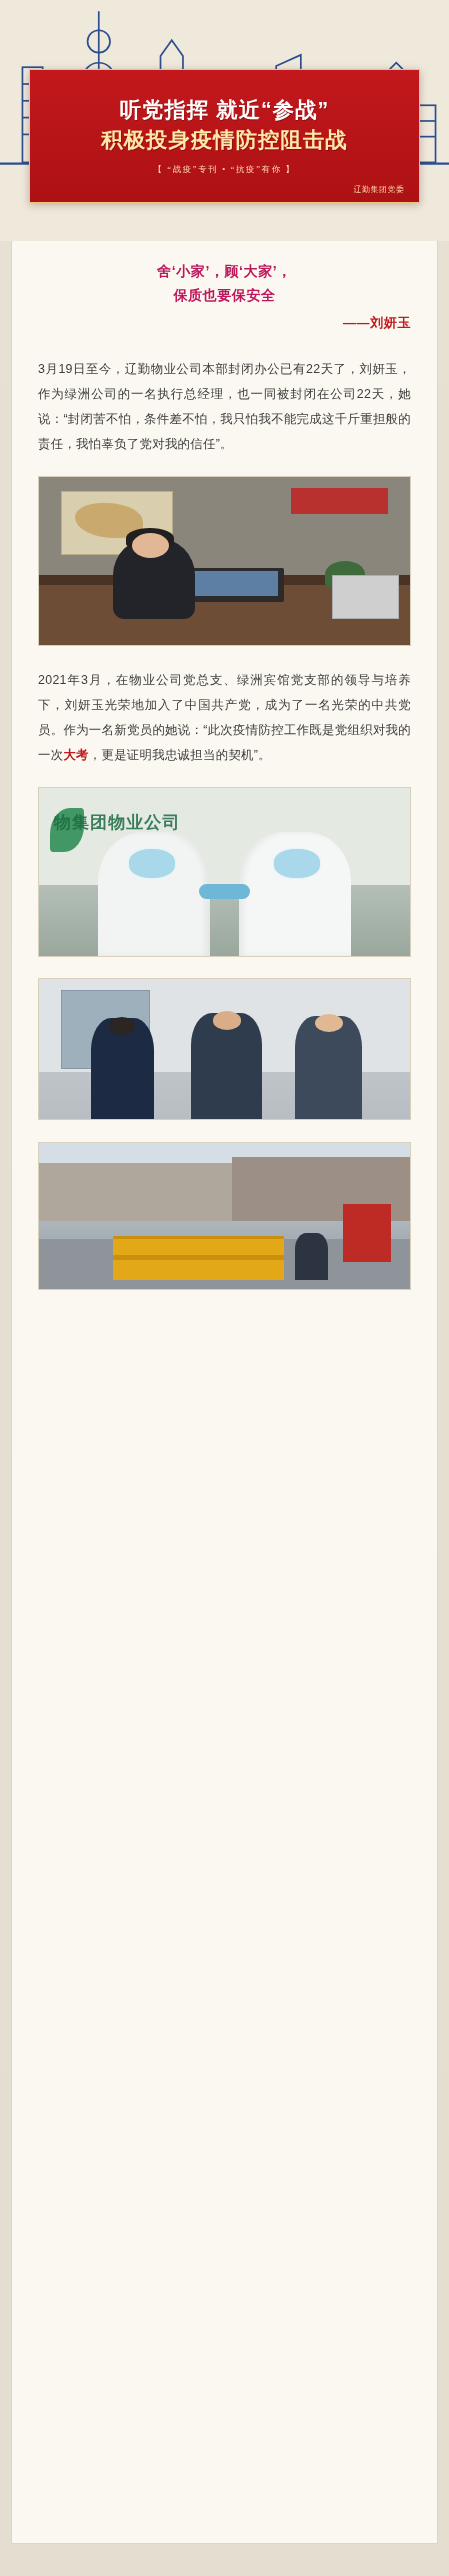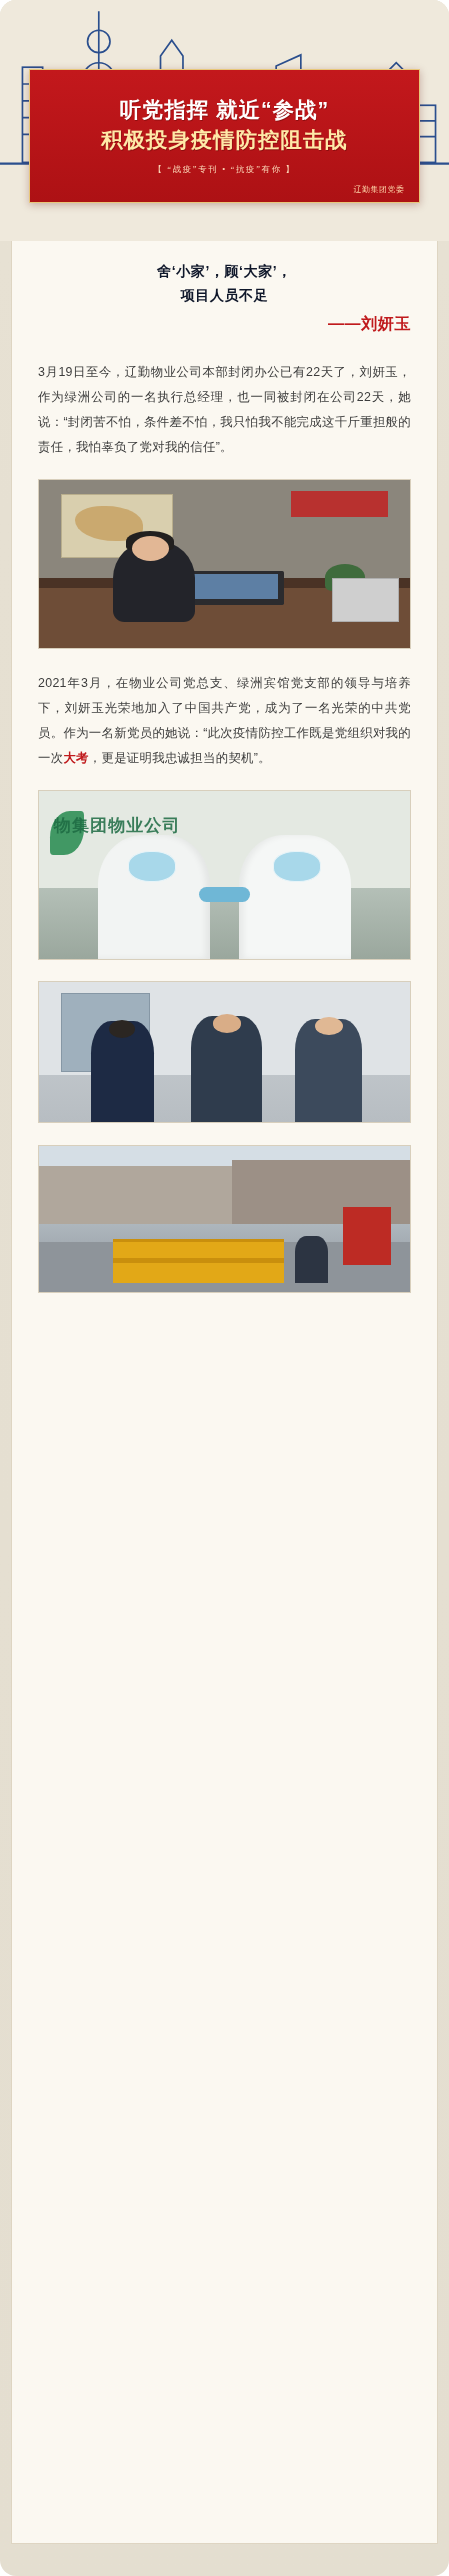--- a/index.html
+++ b/index.html
@@ -12,21 +12,20 @@
     width: 449px;
     font-family: "Liberation Sans", sans-serif;
     -webkit-font-smoothing: antialiased;
   }
   .page {
     width: 449px;
     min-height: 2576px;
     background: linear-gradient(180deg, #e8e2d4 0%, #e6e0d2 20%, #e4ded0 100%);
     position: relative;
     overflow: hidden;
-    border-radius: 16px;
   }
 
   
   .banner {
     position: relative;
     width: 449px;
     height: 241px;
     background: #efe9dc;
     overflow: hidden;
   }
@@ -109,31 +108,31 @@
     letter-spacing: 0.3px;
     text-align: justify;
     margin: 0 0 25px 0;
   }
 
   .subtitle-block {
     text-align: center;
     margin: 0 0 25px 0;
   }
   .subtitle {
-    color: #0f172a;
+    color: #be185d;
     font-size: 14px;
     font-weight: bold;
     line-height: 1.7;
     letter-spacing: 0.6px;
   }
   .byline {
     margin-top: 6.7px;
     text-align: right;
     color: #c01a1d;
-    font-size: 16px;
+    font-size: 13px;
     font-weight: bold;
     letter-spacing: 0.6px;
   }
 
   p.body {
     color: #3c3c3c;
     font-size: 12.4px;
     line-height: 2.02;
     letter-spacing: 0.3px;
     text-align: justify;
@@ -290,21 +289,21 @@
       <div class="banner-sub">【 “战疫”专刊 • “抗疫”有你 】</div>
       <div class="banner-org">辽勤集团党委</div>
     </div>
   </div>
 
   <div class="card">
 
 
     <div class="subtitle-block">
       <div class="subtitle">舍‘小家’，顾‘大家’，</div>
-      <div class="subtitle">项目人员不足</div>
+      <div class="subtitle">保质也要保安全</div>
       <div class="byline">——刘妍玉</div>
     </div>
 
     <p class="body">3月19日至今，辽勤物业公司本部封闭办公已有22天了，刘妍玉，作为绿洲公司的一名执行总经理，也一同被封闭在公司22天，她说：“封闭苦不怕，条件差不怕，我只怕我不能完成这千斤重担般的责任，我怕辜负了党对我的信任”。</p>
 
     <figure class="photo">
       <div class="ph ph1">
         <div class="wall"></div>
         <div class="map"></div>
         <div class="banner2"></div>

